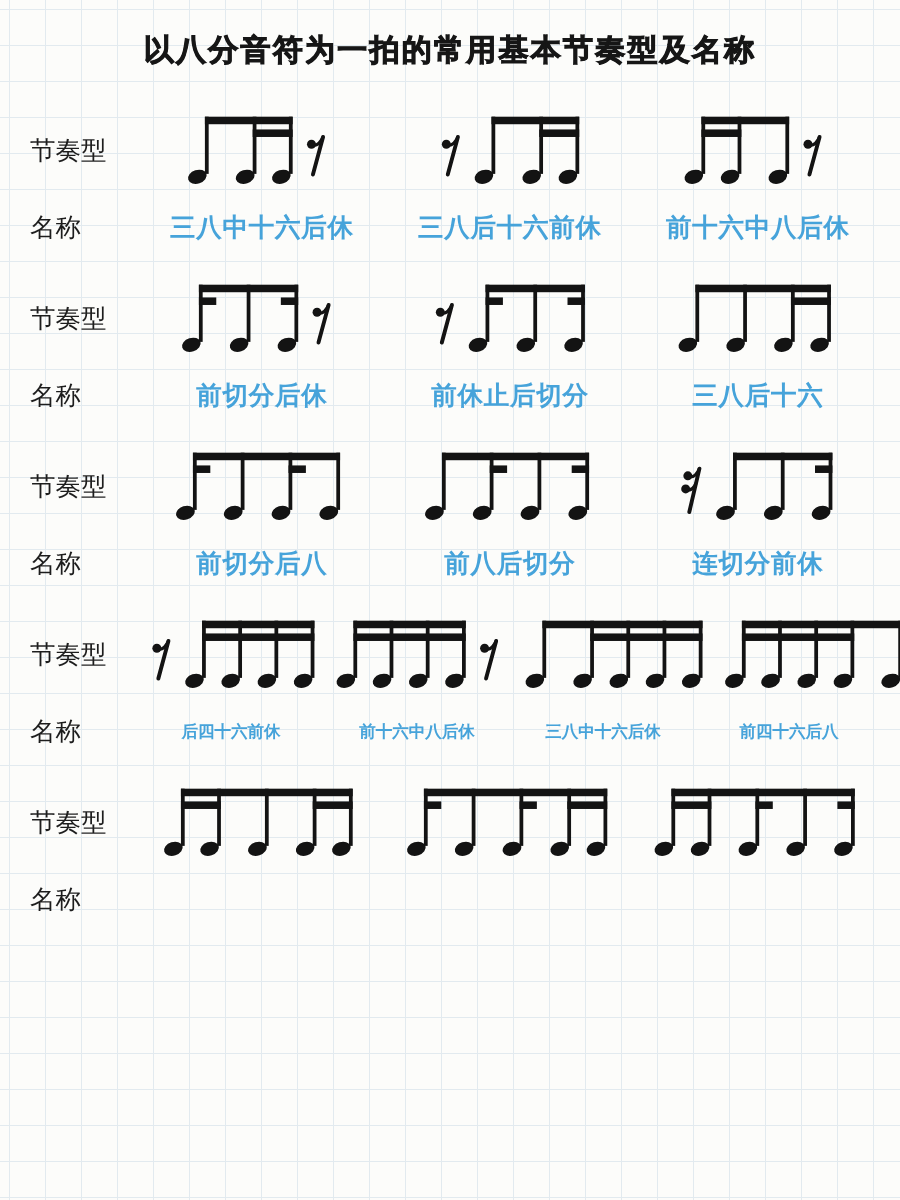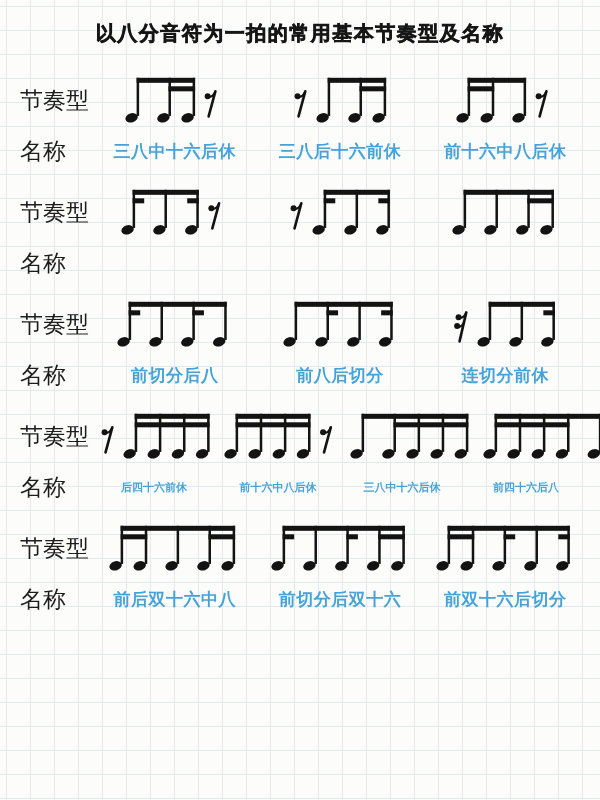--- a/index.html
+++ b/index.html
@@ -23,21 +23,21 @@
     letter-spacing:1.5px;
     -webkit-text-stroke:0.6px #161616;
   }
   .rows{margin-top:22px;}
   .row{margin-bottom:10px;}
   .line{display:flex;align-items:center;padding:0 12px 0 20px;}
   .pattern-line{height:62px;}
   .name-line{height:40px;}
   .row-label{
     width:72px;flex:0 0 72px;
-    font-size:23px;color:#1d1d1d;font-weight:500;
+    font-size:17px;color:#1d1d1d;font-weight:500;
   }
   .cells{flex:1;display:flex;}
   .cell{flex:1;display:flex;justify-content:center;align-items:center;}
   .name-cell{
     font-size:17px;font-weight:600;letter-spacing:0.5px;
     text-align:right;
   }
   .tight .name-cell{font-size:11px;letter-spacing:0;}
   svg{display:block;}
 </style>
@@ -154,20 +154,25 @@
                 <ellipse cx="103" cy="47.5" rx="6.6" ry="4.7" fill="#131313" transform="rotate(-18 103 47.5)"></ellipse>
                 <rect x="108.2" y="6" width="2.6" height="39.5" fill="#131313"></rect>
                 <rect x="17.2" y="6" width="93.6" height="5.2" fill="#131313"></rect>
                 <rect x="83.2" y="14.8" width="27.599999999999994" height="5.2" fill="#131313"></rect>
               </svg>
             </div>
           </div>
         </div>
         <div class="line name-line">
           <span class="row-label">名称</span>
+          <div class="cells names">
+            <div class="cell name-cell" style="color: rgb(70, 163, 218);">前切分后休</div>
+            <div class="cell name-cell" style="color: rgb(70, 163, 218);">前休止后切分</div>
+            <div class="cell name-cell" style="color: rgb(70, 163, 218);">三八后十六</div>
+          </div>
         </div>
       </div>
       <div class="row">
         <div class="line pattern-line">
           <span class="row-label">节奏型</span>
           <div class="cells">
             <div class="cell" aria-label="sixteenth–eighth–sixteenth syncopation + eighth">
               <svg viewBox="0 0 128.8 58" height="56" width="124.4">
                 <ellipse cx="12" cy="47.5" rx="6.6" ry="4.7" fill="#131313" transform="rotate(-18 12 47.5)"></ellipse>
                 <rect x="17.2" y="6" width="2.6" height="39.5" fill="#131313"></rect>
@@ -361,21 +366,16 @@
                 <rect x="17.2" y="6" width="126.59999999999998" height="5.2" fill="#131313"></rect>
                 <rect x="17.2" y="14.8" width="27.600000000000005" height="5.2" fill="#131313"></rect>
                 <rect x="75.2" y="14.8" width="12" height="5.2" fill="#131313"></rect>
                 <rect x="131.79999999999998" y="14.8" width="12" height="5.2" fill="#131313"></rect>
               </svg>
             </div>
           </div>
         </div>
         <div class="line name-line">
           <span class="row-label">名称</span>
-          <div class="cells names">
-            <div class="cell name-cell" style="color: rgb(70, 163, 218);">前后双十六中八</div>
-            <div class="cell name-cell" style="color: rgb(70, 163, 218);">前切分后双十六</div>
-            <div class="cell name-cell" style="color: rgb(70, 163, 218);">前双十六后切分</div>
-          </div>
         </div>
       </div>
     </div>
 </div>
 
 </body></html>

